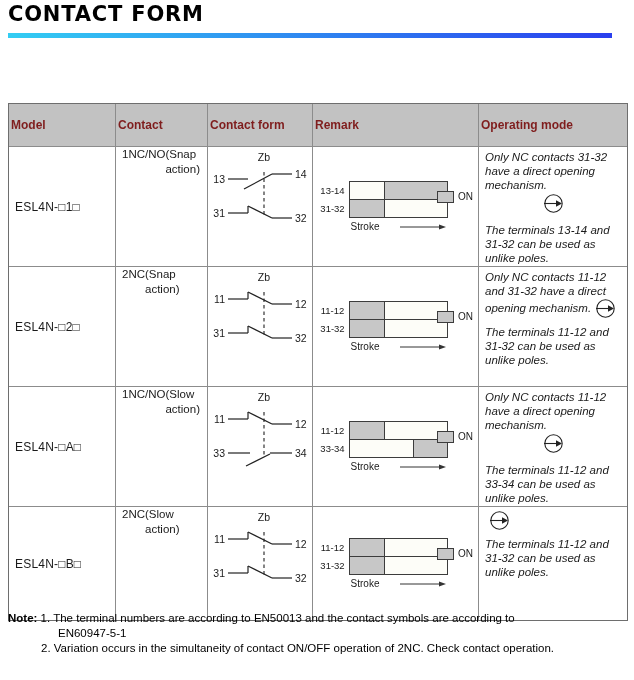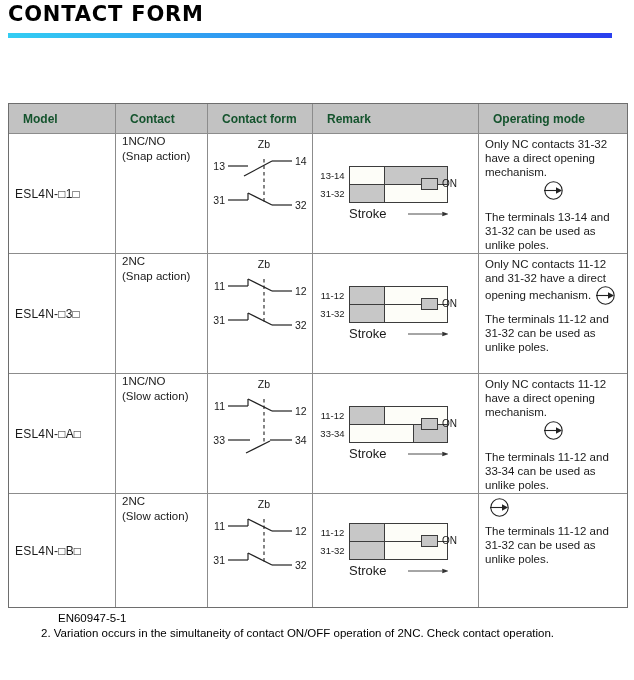--- a/index.html
+++ b/index.html
@@ -10,44 +10,44 @@
   .accent{position:absolute;left:8px;top:33px;width:604px;height:5px;
           background:linear-gradient(to right,#33cdf3,#2a3fee);}
   .ctable{position:absolute;left:8px;top:103px;width:620px;
           border:1px solid #6e6e6e;box-sizing:border-box;background:#fff;}
   .trow{display:grid;grid-template-columns:107px 92px 105px 166px 148px;
         border-bottom:1px solid #8c8c8c;}
   #tbody .trow:last-child{border-bottom:none;}
   .cell{border-right:1px solid #8c8c8c;box-sizing:border-box;overflow:hidden;position:relative;}
   .cell:last-child{border-right:none;}
   .thead{background:#c2c2c2;}
-  .thead .cell{display:flex;align-items:center;height:29px;padding-left:14px;
-               font-weight:bold;font-size:12px;color:#14532d;}
+  .thead .cell{display:flex;align-items:center;height:42px;padding-left:2px;
+               font-weight:bold;font-size:12px;color:#7f1d1d;}
   .r1,.r2,.r3{height:119px;} .r4{height:113px;}
   .model-cell{display:flex;align-items:center;padding-left:6px;font-size:12px;letter-spacing:0.2px;}
-  .contact-cell{display:flex;flex-direction:column;justify-content:flex-start;
+  .contact-cell{display:flex;flex-direction:row;justify-content:flex-start;
                 padding-left:6px;font-size:11.5px;line-height:15px;}
   .cform-cell{display:flex;align-items:flex-start;justify-content:center;}
   .om-cell{display:flex;flex-direction:column;justify-content:center;padding-left:6px;}
   .om-grid{display:flex;align-items:center;}
   .om-labels{width:30px;}
   .om-label{font-size:9.5px;text-align:center;padding-right:3px;height:18px;line-height:18px;}
   .om-bars{width:97px;border:1px solid #3c3c3c;}
   .om-bar{height:17px;display:flex;border-bottom:1px solid #3c3c3c;}
   .om-bar:last-child{border-bottom:none;}
   .om-seg{height:100%;box-sizing:border-box;}
   .om-seg.on{background:#c7c7c7;}
   .om-seg.off{background:#fdfdf8;}
   .om-seg + .om-seg{border-left:1px solid #3c3c3c;}
   .om-stroke{margin-left:30px;width:99px;display:flex;align-items:center;justify-content:center;
-             gap:21px;font-size:13px;margin-top:3px;}
-  .om-legend{position:absolute;right:21px;top:50%;transform:translateY(-16px);
+             gap:21px;font-size:10px;margin-top:3px;}
+  .om-legend{position:absolute;right:5px;top:50%;transform:translateY(-16px);
              display:flex;align-items:center;gap:4px;font-size:10px;}
   .om-swatch{width:15px;height:10px;background:#c7c7c7;border:1px solid #3c3c3c;display:inline-block;}
-  .remark-cell{padding:3px 5px 0 6px;font-size:11.5px;line-height:14px;}
+  .remark-cell{padding:3px 5px 0 6px;font-size:11.5px;line-height:14px;font-style:italic;}
   .rk-icon-row{text-align:center;margin:1px 0;}
   .rk-p2{margin-top:6px;}
   .rk-inline-icon{vertical-align:-7px;margin-left:3px;}
   .notes{position:absolute;left:8px;top:611px;width:622px;font-size:11.5px;line-height:15px;color:#000;}
   .notes .bold{font-weight:bold;}
   .nindent-en{padding-left:50px;}
   .nindent-2{padding-left:33px;}
   svg text{font-family:"Liberation Sans",sans-serif;}
 </style>
 </head>
@@ -122,21 +122,21 @@
             <div class="rk-p1"><span>Only NC contacts 31-32 have a direct opening mechanism.</span></div>
             <div class="rk-icon-row"><svg width="24" height="21" viewBox="0 0 24 21">
                 <circle cx="11.5" cy="10.5" r="8.7" fill="none" stroke="#222" stroke-width="1.1"></circle>
                 <line x1="2" y1="10.5" x2="14" y2="10.5" stroke="#222" stroke-width="1.1"></line>
                 <polygon points="14,7.3 20,10.5 14,13.7" fill="#222"></polygon>
               </svg></div>
             <div class="rk-p2">The terminals 13-14 and 31-32 can be used as unlike poles.</div>
           </div>
         </div>
         <div class="trow r2">
-          <div class="cell model-cell">ESL4N-□3□</div>
+          <div class="cell model-cell">ESL4N-□2□</div>
           <div class="cell contact-cell">
             <div>2NC</div>
             <div>(Snap action)</div>
           </div>
           <div class="cell cform-cell">
             <svg width="104" height="92" viewBox="0 0 104 92">
               <text x="56" y="14" text-anchor="middle" font-size="10.5" fill="#1a1a1a">Zb</text>
               <line x1="56" y1="25" x2="56" y2="68" stroke="#222" stroke-width="1.1" stroke-dasharray="3.5,3"></line>
               <line x1="20" y1="32" x2="40" y2="32" stroke="#222" stroke-width="1.2"></line>
               <line x1="40" y1="32" x2="40" y2="25" stroke="#222" stroke-width="1.2"></line>
@@ -311,16 +311,17 @@
                 <line x1="2" y1="10.5" x2="14" y2="10.5" stroke="#222" stroke-width="1.1"></line>
                 <polygon points="14,7.3 20,10.5 14,13.7" fill="#222"></polygon>
               </svg></div>
             <div class="rk-p2">The terminals 11-12 and 31-32 can be used as unlike poles.</div>
           </div>
         </div>
       </div>
   </div>
 
   <div class="notes">
+    <div><span class="bold">Note:</span> <span>1.</span> <span>The terminal numbers are according to EN50013 and the contact symbols are according to</span></div>
     <div class="nindent-en"><span>EN60947-5-1</span></div>
     <div class="nindent-2"><span>2.</span> <span>Variation occurs in the simultaneity of contact ON/OFF operation of 2NC. Check contact operation.</span></div>
   </div>
 </div>
 
 </body></html>

